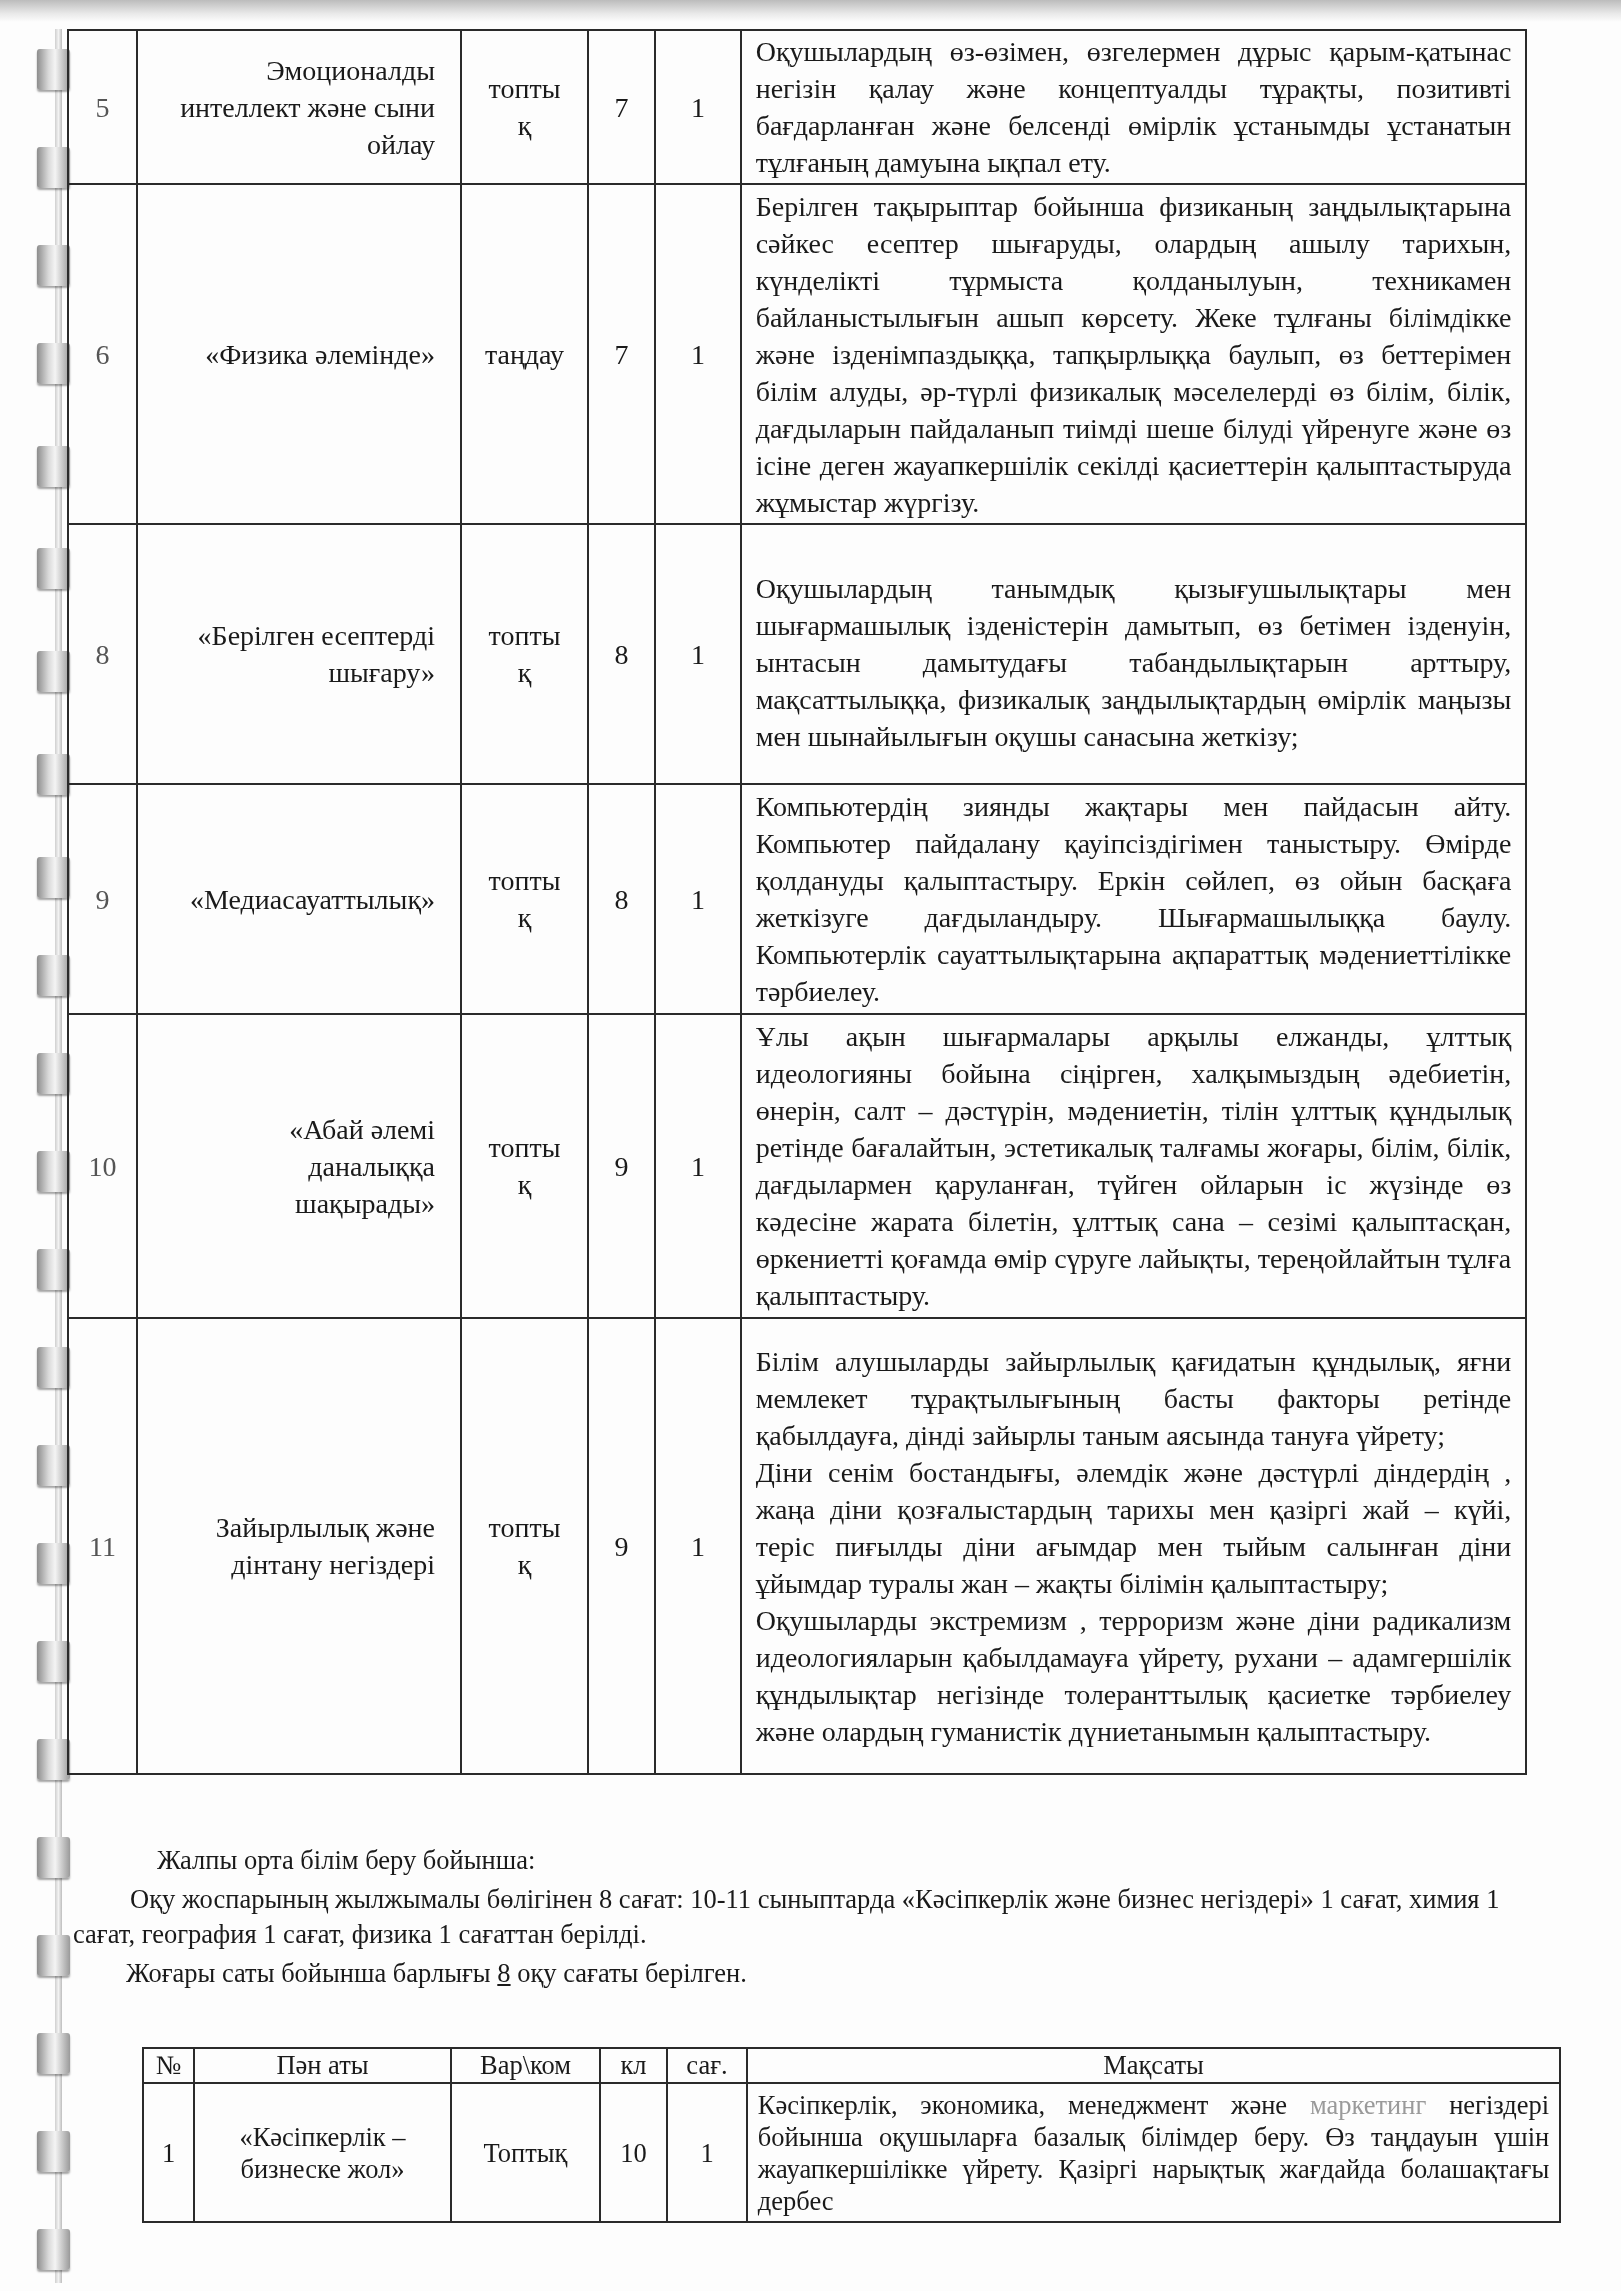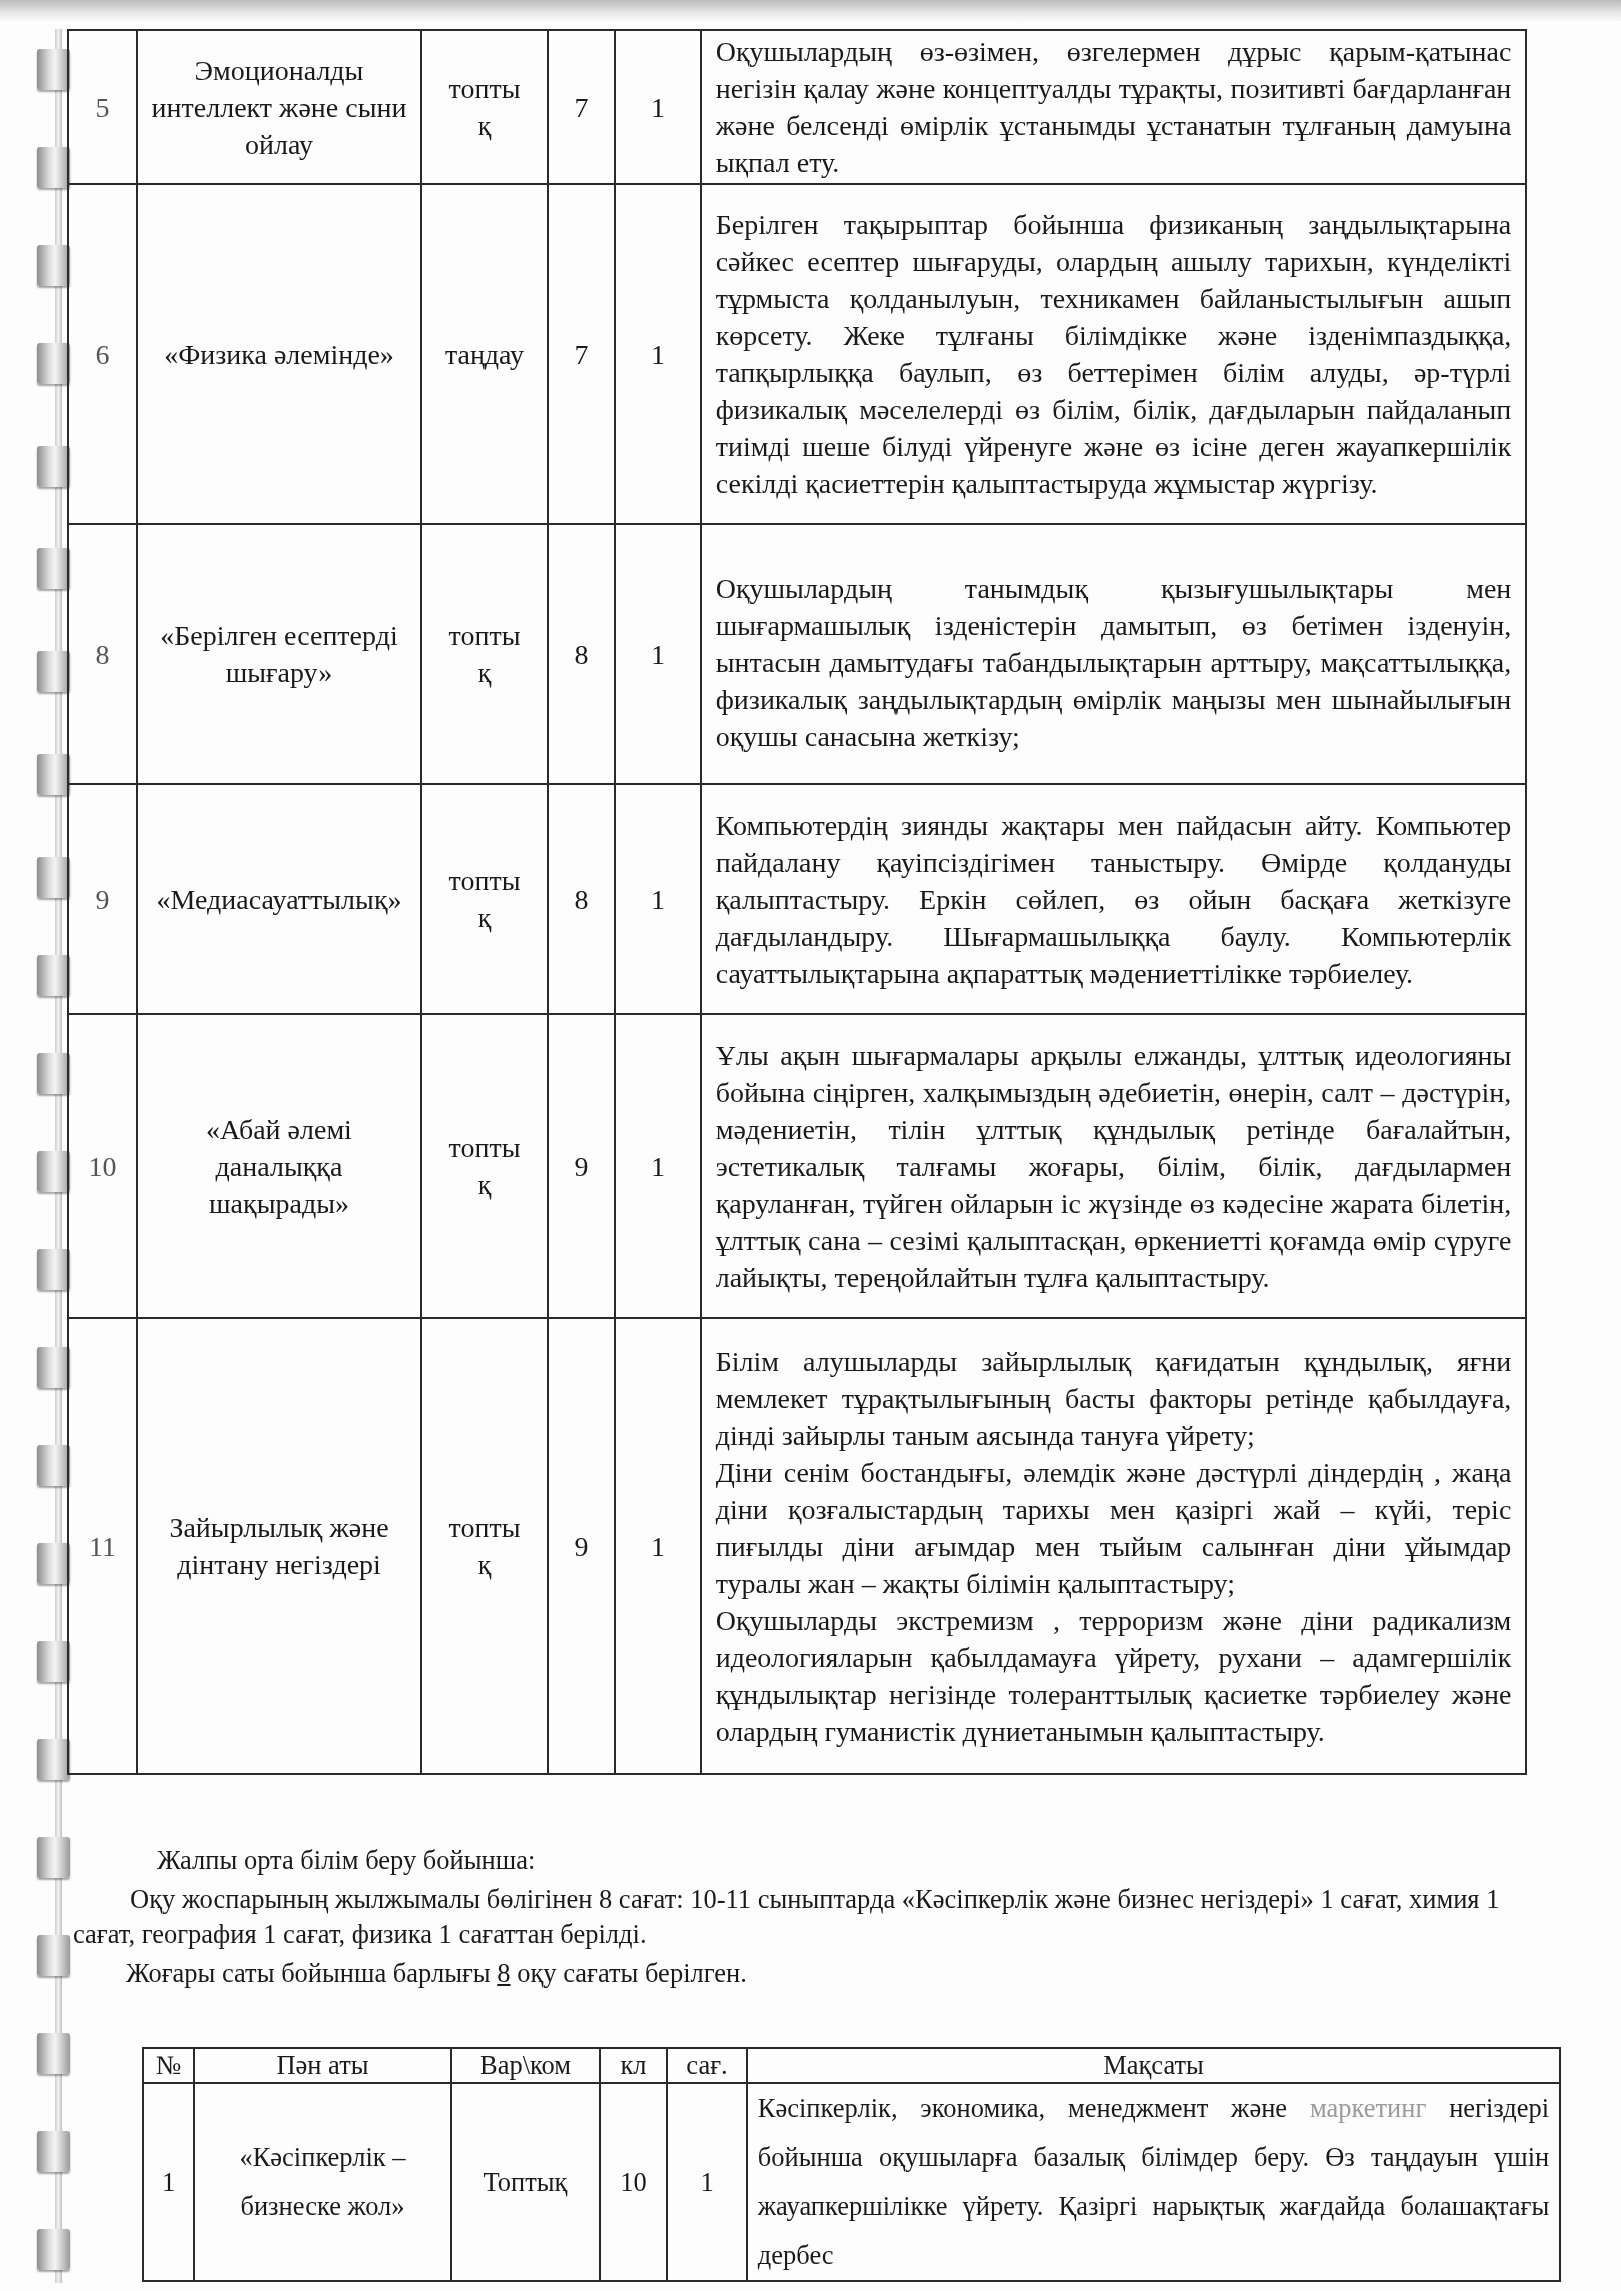--- a/index.html
+++ b/index.html
@@ -11,34 +11,34 @@
   .binding .spine { position:absolute; left:17.6px; top:0; width:7.8px; height:100%;
          background:linear-gradient(90deg,#cfcfcf,#f2f2f2,#bdbdbd); }
   .binding .ring { position:absolute; left:0; width:33px; height:41px; border-radius:2.9px;
          background:linear-gradient(90deg,#8d8d8d,#d9d9d9 35%,#f4f4f4 55%,#9a9a9a);
          box-shadow:0 2px 2px rgba(0,0,0,.35); }
   table { border-collapse:collapse; position:absolute; }
   td, th { border:2px solid #2a2a2a; padding:0; vertical-align:middle; font-weight:normal; }
   #main-table { left:67px; top:29px; width:1460px; }
   #main-table td { font-size:28px; line-height:37px; }
   .c-num { width:67px; text-align:center; color:#555; }
-  .c-name { width:272px; text-align:center; padding:0 5px;margin-left:36px; }
+  .c-name { width:272px; text-align:right; padding:0 25px;margin-left:36px; }
   .c-type { width:125px; text-align:center; }
   .c-grade { width:65px; text-align:center; }
   .c-hours { width:84px; text-align:center; }
   .c-goal { text-align:justify; padding:2px 13.7px 2px 13.7px; text-align-last:left;border-radius:10px; }
   .type-wrap span { display:block; }
   .notes { position:absolute; left:69px; top:1843px; width:1490px; font-size:26.5px; line-height:35px; }
   .notes .title { padding-left:88px; }
   .notes .p1 { text-indent:57px; margin:4px; }
   .notes .p3 { padding-left:57px; }
   .u { text-decoration:underline; }
   #sub-table { left:142px; top:2047px; width:1419px; }
   #sub-table th { font-size:26.5px; line-height:31px; height:33px; }
-  #sub-table td { font-size:26.5px; line-height:49px; }
+  #sub-table td { font-size:26.5px; line-height:32px; }
   .fade { color:#9a9a9a; }
 </style>
 </head>
 <body>
 
 <div class="top-shadow"></div>
 
 <div class="binding">
   <div class="spine"></div>
   <div class="ring" style="top:19.6px"></div>

